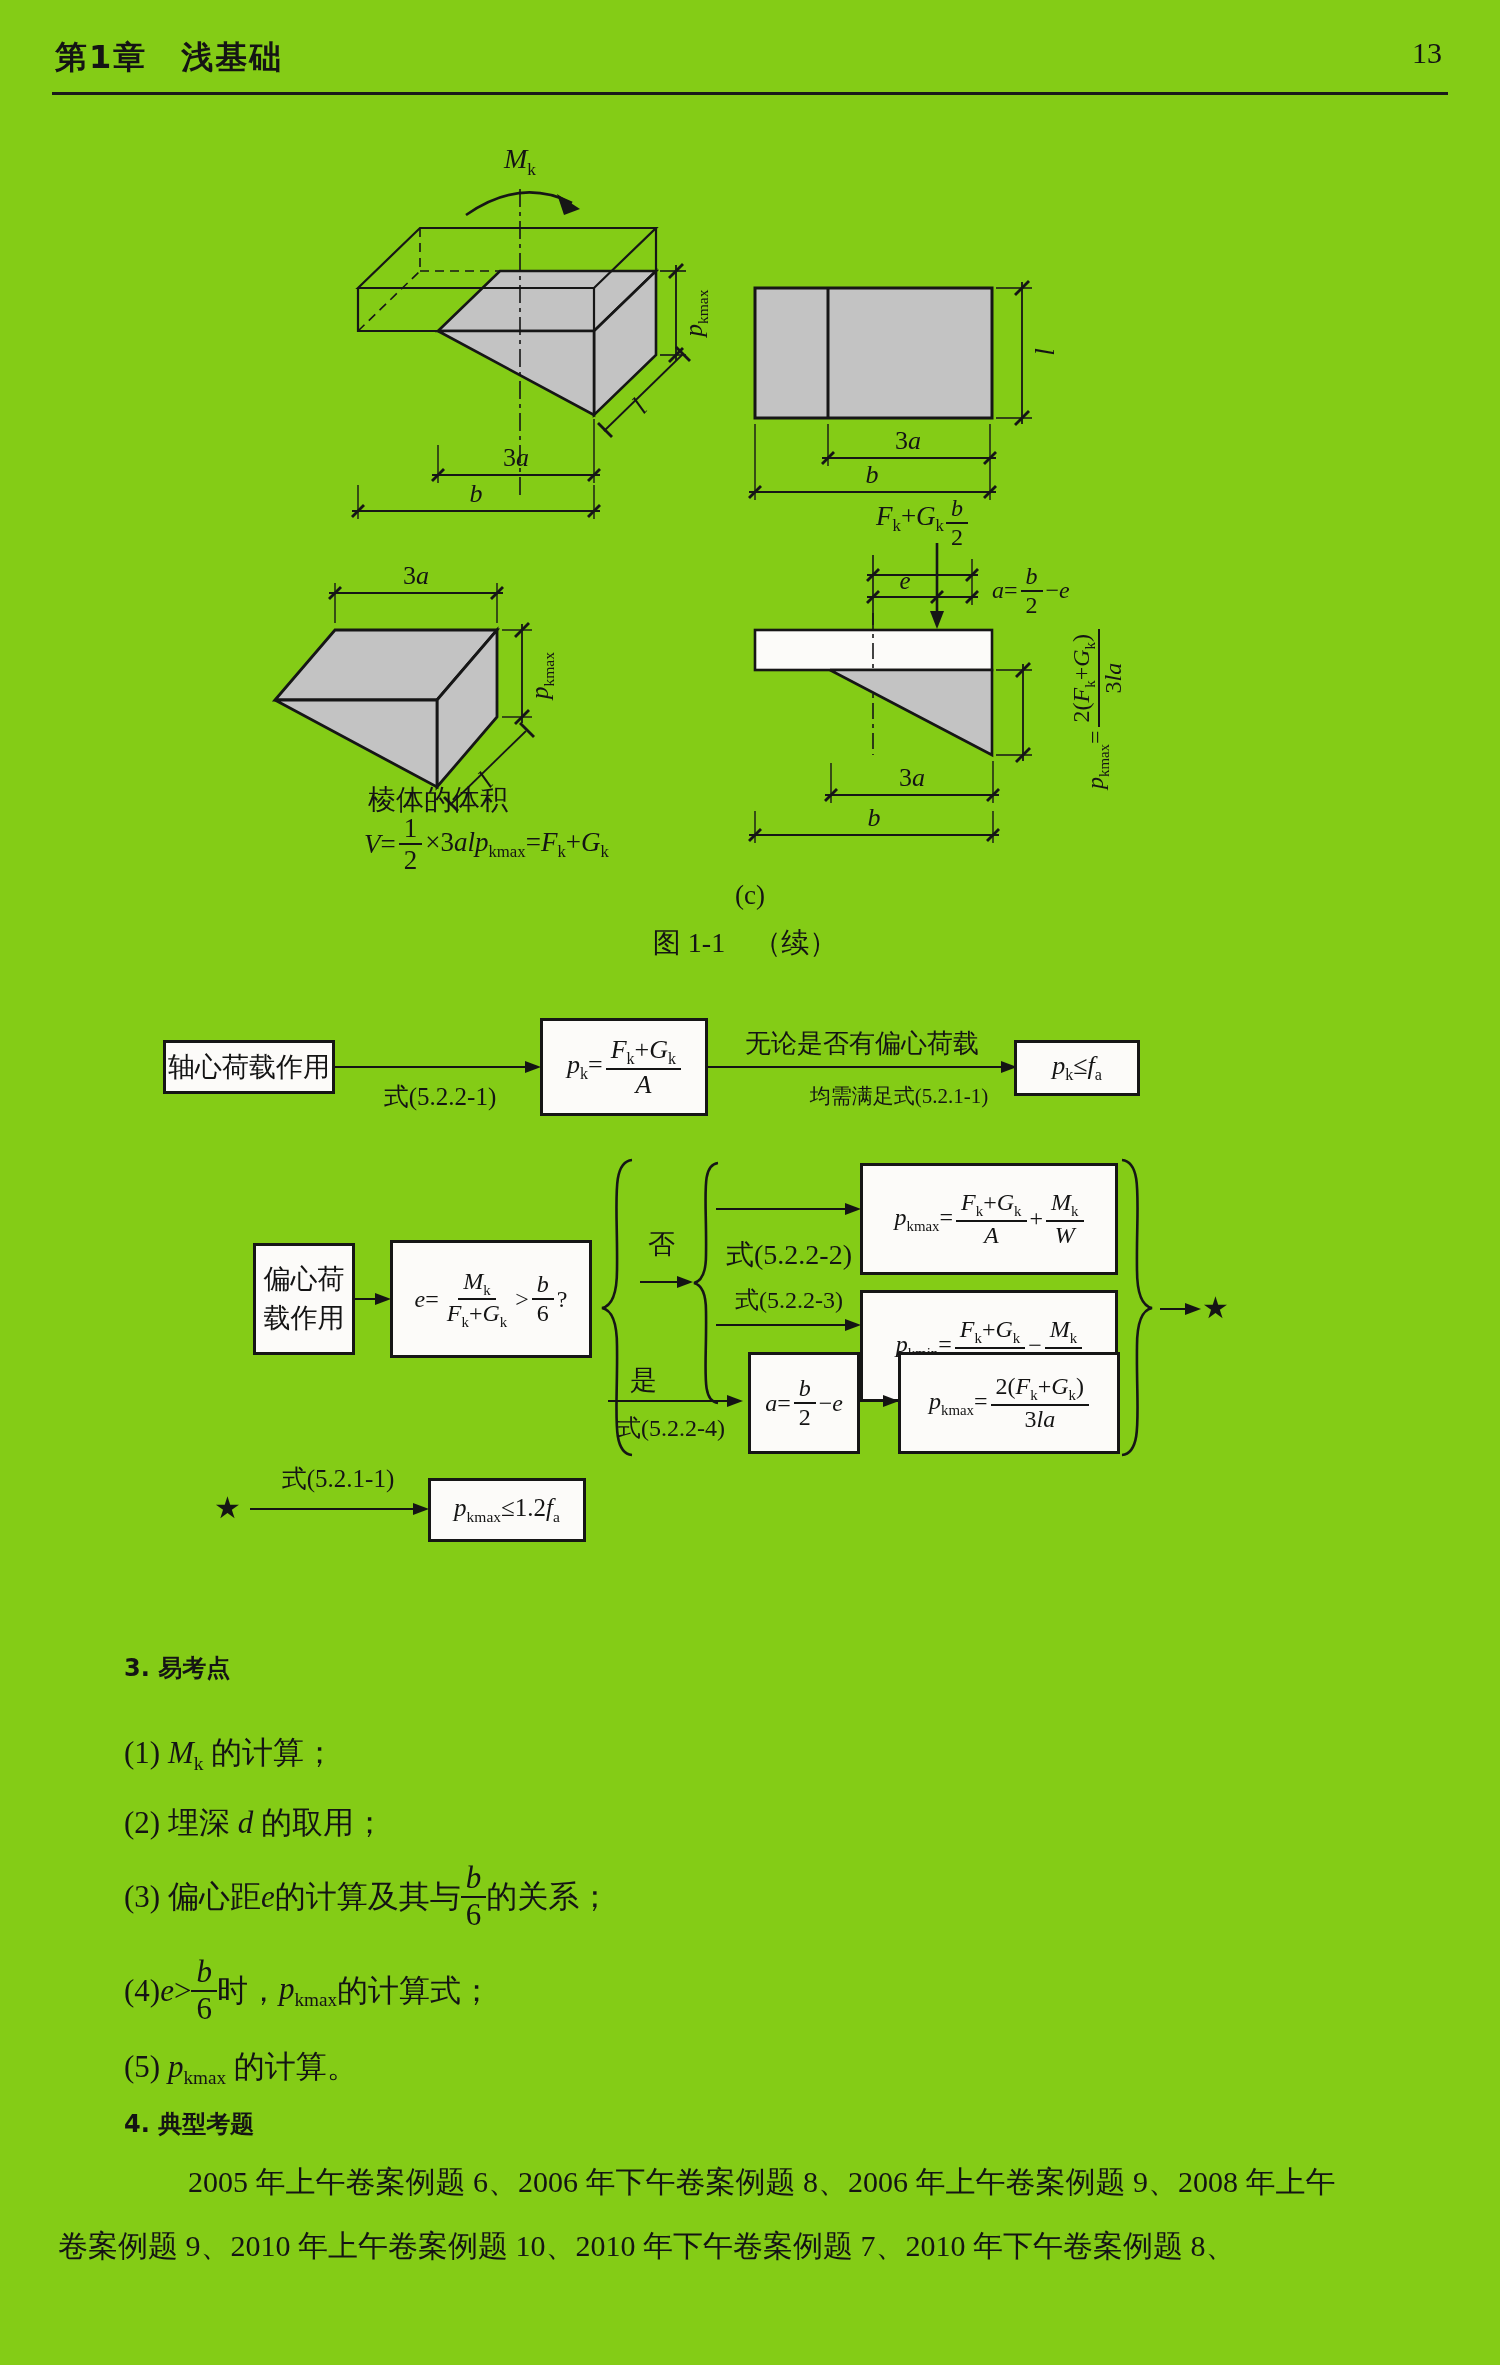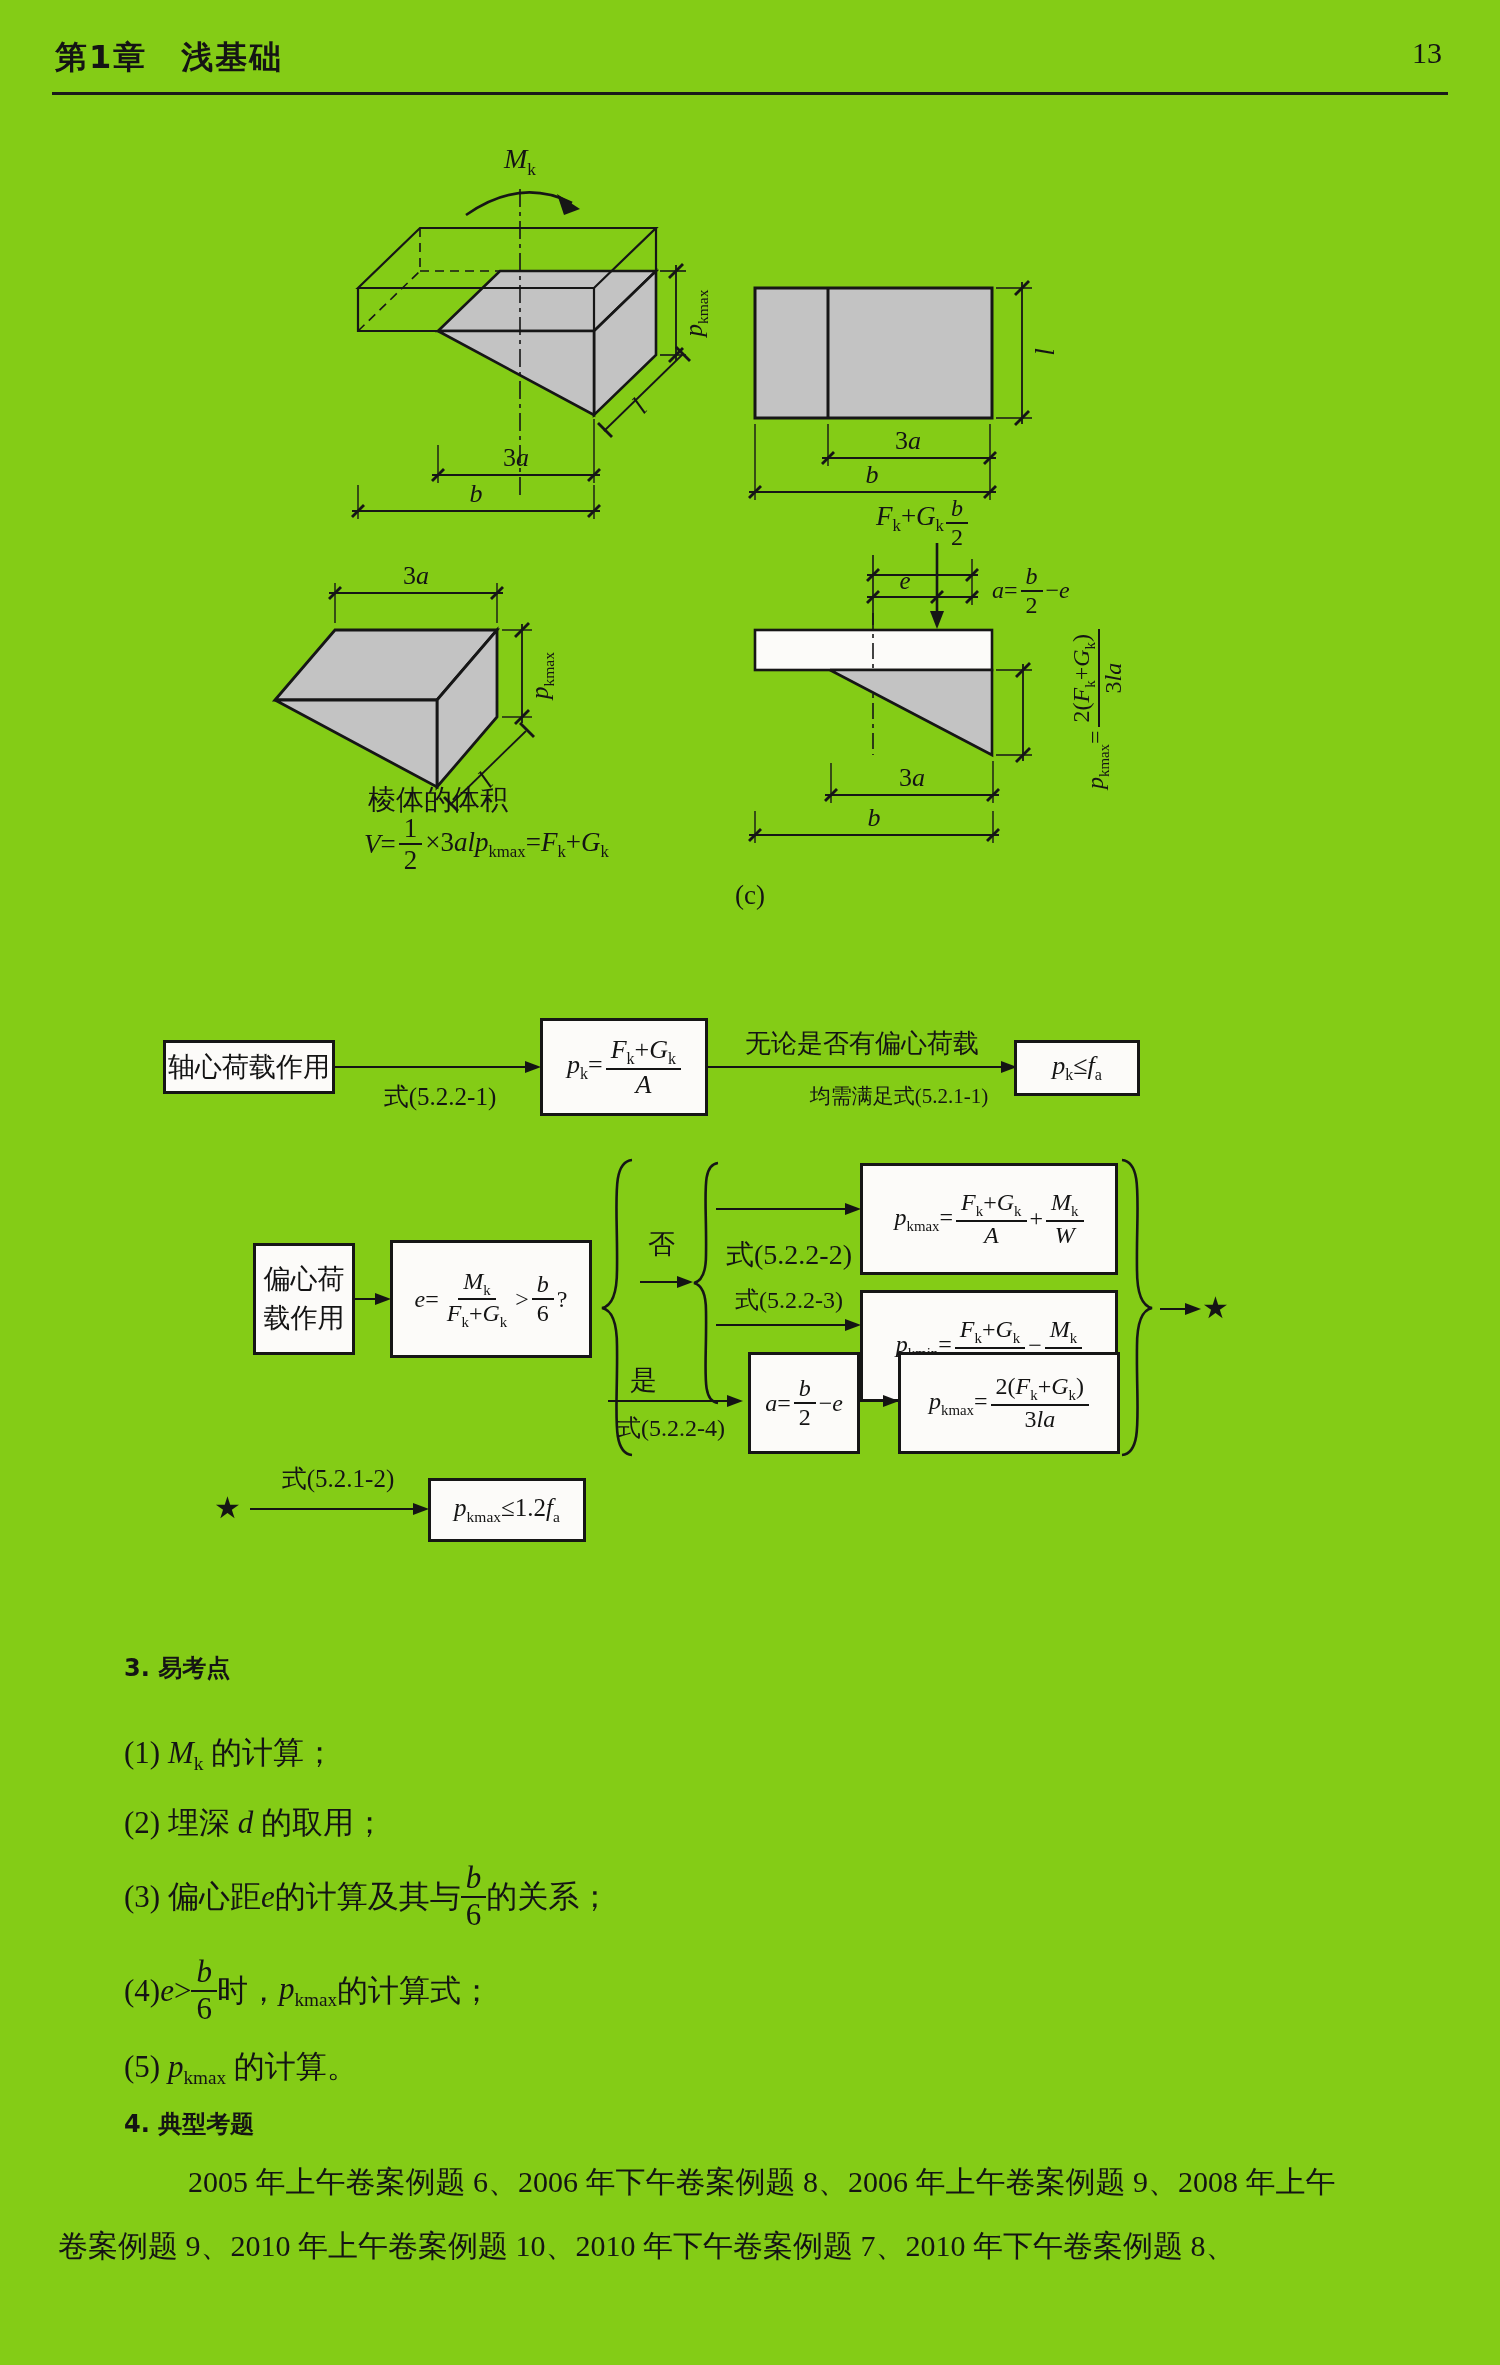--- a/index.html
+++ b/index.html
@@ -217,20 +217,21 @@
         <span class="frac">
           <span class="fn math"><span>2(</span><i>F</i><sub>k</sub><span>+</span><i>G</i><sub>k</sub><span>)</span></span>
           <span class="fd math"><span>3</span><i>l</i><i>a</i></span>
         </span>
     </div>
     <div class="lbl math center" style="left:242px;top:300px;width:60px"><span>3</span><i>a</i></div>
     <div class="lbl math center" style="left:204px;top:340px;width:60px"><i>b</i></div>
   </div>
 
   <div class="cap center" style="left:700px;top:880px;width:100px;font-size:27px">(c)</div>
+  <div class="cap center" style="left:555px;top:924px;width:380px">图 1-1　（续）</div>
 
   <div class="box" style="left:163px;top:1040px;width:172px;height:54px;font-size:27px">
       <span>轴心荷载作用</span>
     </div>
   <div class="flabel" style="left:348px;top:1080px;width:184px">式(5.2.2-1)</div>
   <div class="harrow" style="left:335px;top:1066px;width:203px"></div>
   <div class="box" style="left:540px;top:1018px;width:168px;height:98px;font-size:26px">
     <span class="mrow">
         <span class="math"><i>p</i><sub>k</sub><span>=</span></span>
         <span class="frac">
@@ -333,21 +334,21 @@
           <span class="fn math"><span>2(</span><i>F</i><sub>k</sub><span>+</span><i>G</i><sub>k</sub><span>)</span></span>
           <span class="fd math"><span>3</span><i>l</i><i>a</i></span>
         </span>
       </span>
   </div>
 
   <div class="harrow" style="left:1160px;top:1308px;width:38px"></div>
   <div class="star" style="left:1202px;top:1290px">★</div>
 
   <div class="star" style="left:214px;top:1490px">★</div>
-  <div class="flabel" style="left:248px;top:1462px;width:180px">式(5.2.1-2)</div>
+  <div class="flabel" style="left:248px;top:1462px;width:180px">式(5.2.1-1)</div>
   <div class="harrow" style="left:250px;top:1508px;width:176px"></div>
   <div class="box" style="left:428px;top:1478px;width:158px;height:64px;font-size:25px">
       <span class="math"><i>p</i><sub>kmax</sub><span>≤1.2</span><i>f</i><sub>a</sub></span>
     </div>
 
 
   <div class="h-sec" style="left:124px;top:1652px">3. 易考点</div>
   <div class="item" style="left:124px;top:1732px"><span>(1) </span><span class="math"><i>M</i><sub>k</sub></span><span> 的计算；</span></div>
   <div class="item" style="left:124px;top:1802px"><span>(2) 埋深 </span><span class="math"><i>d</i></span><span> 的取用；</span></div>
   <div class="item" style="left:124px;top:1852px;height:90px;display:flex;align-items:center">

